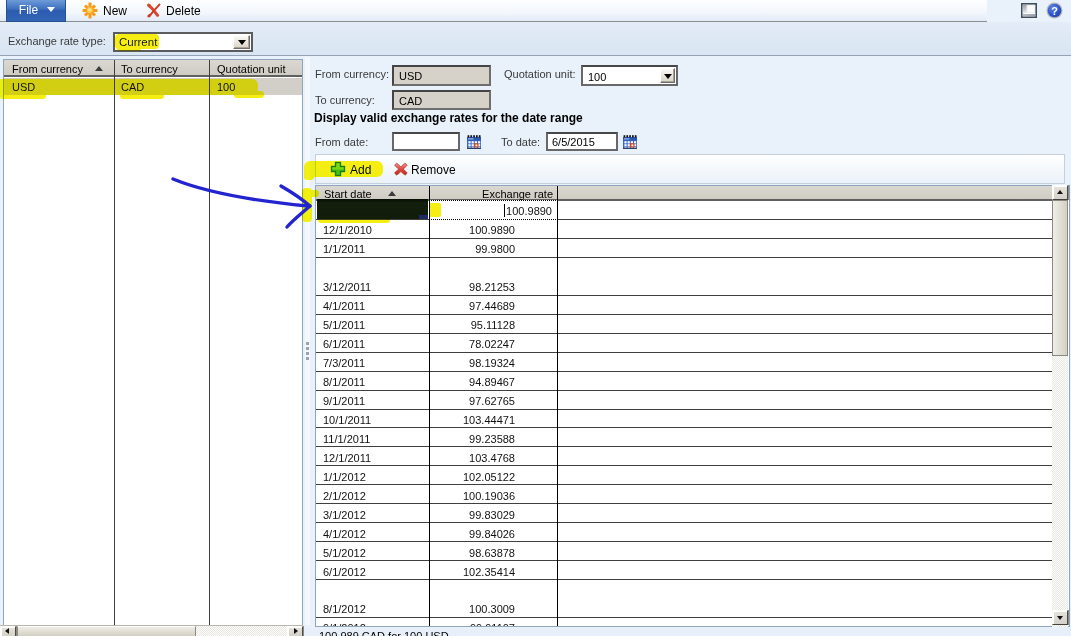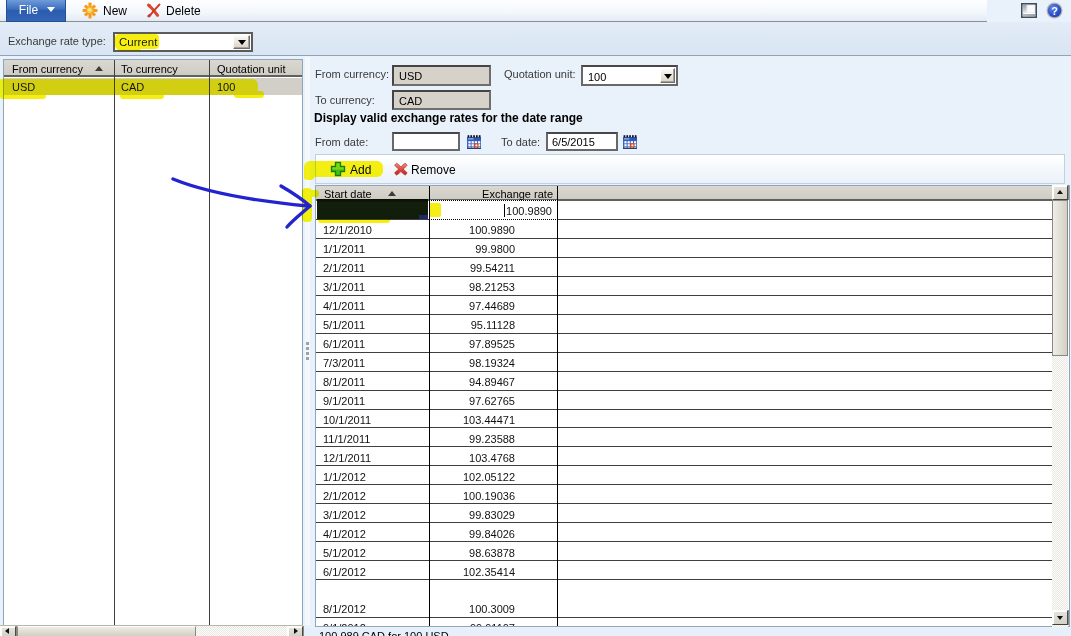--- a/index.html
+++ b/index.html
@@ -276,39 +276,35 @@
     <span style="position:absolute;right:52px;top:3px;width:1px;height:13px;background:#000"></span>
   </div>
   <div class="rrow" style="top:33.95px">
       <span class="d">12/1/2010</span>
       <span class="v">100.9890</span>
     </div>
   <div class="rrow" style="top:52.90px">
       <span class="d">1/1/2011</span>
       <span class="v">99.9800</span>
     </div>
-  <div class="rrow" style="top:71.85px">
-      <span class="d">2/1/2011</span>
-      <span class="v">99.54211</span>
-    </div>
   <div class="rrow" style="top:90.80px">
-      <span class="d">3/1/2011</span>
+      <span class="d">3/12/2011</span>
       <span class="v">98.21253</span>
     </div>
   <div class="rrow" style="top:109.75px">
       <span class="d">4/1/2011</span>
       <span class="v">97.44689</span>
     </div>
   <div class="rrow" style="top:128.70px">
       <span class="d">5/1/2011</span>
       <span class="v">95.11128</span>
     </div>
   <div class="rrow" style="top:147.65px">
       <span class="d">6/1/2011</span>
-      <span class="v">97.89525</span>
+      <span class="v">78.02247</span>
     </div>
   <div class="rrow" style="top:166.60px">
       <span class="d">7/3/2011</span>
       <span class="v">98.19324</span>
     </div>
   <div class="rrow" style="top:185.55px">
       <span class="d">8/1/2011</span>
       <span class="v">94.89467</span>
     </div>
   <div class="rrow" style="top:204.50px">

